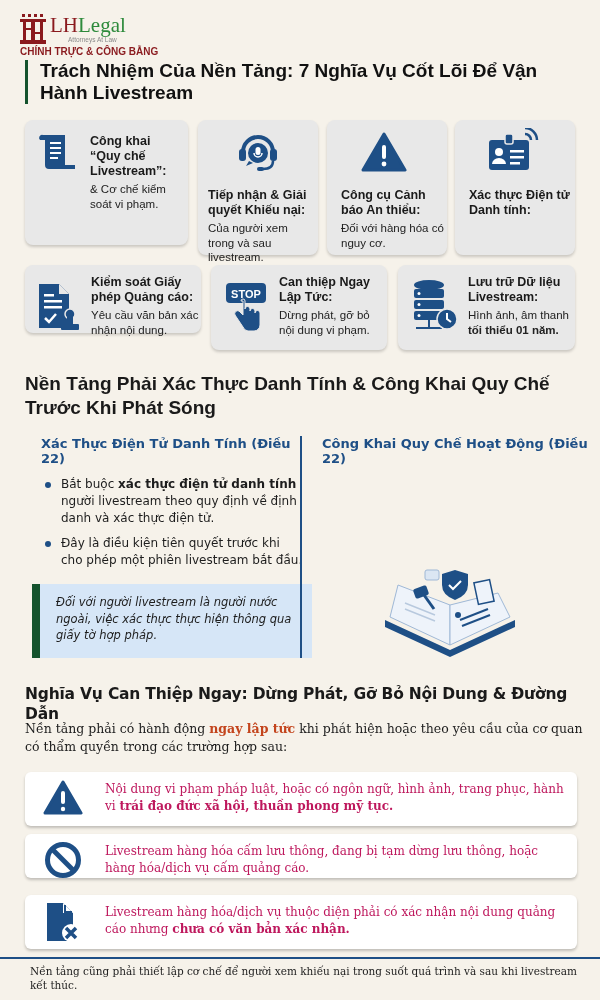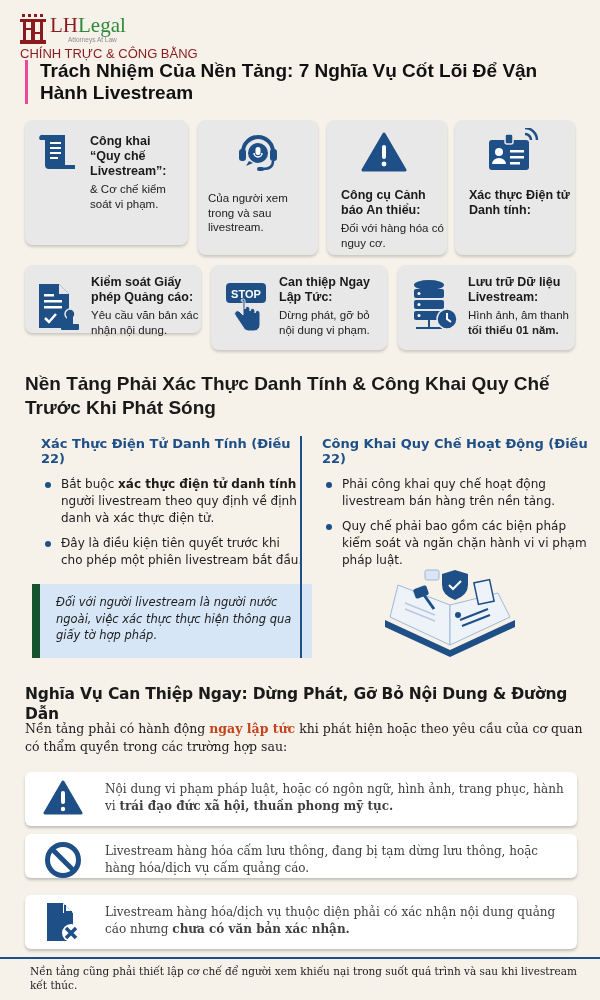--- a/index.html
+++ b/index.html
@@ -7,23 +7,23 @@
   body { background: #f6f2ea; font-family: "Liberation Sans", sans-serif; color: #1d1d1d; position: relative; }
   .abs { position: absolute; }
 
   
   .logo { left: 20px; top: 12px; width: 200px; height: 42px; }
   .logo-mark { position: absolute; left: 0; top: 2px; width: 26px; height: 30px; }
   .logo-name { position: absolute; left: 30px; top: 2px; font-family: "Liberation Serif", serif; font-size: 21px; line-height: 22px; }
   .logo-name .lh { color: #8a1a1e; }
   .logo-name .legal { color: #2d8a3b; }
   .logo-sub { position: absolute; left: 48px; top: 24px; font-size: 6.5px; color: #8a8a8a; }
-  .logo-slogan { position: absolute; left: 0; top: 34px; font-size: 13px; font-weight: normal; color: #8a1a1e; }
-
-  .title1 { left: 25px; top: 60px; width: 560px; border-left: 3px solid #ec4899; padding-left: 12px; font-size: 19px; font-weight: bold; line-height: 22px; color: #111; }
+  .logo-slogan { position: absolute; left: 0; top: 34px; font-size: 10px; font-weight: bold; color: #8a1a1e; }
+
+  .title1 { left: 25px; top: 60px; width: 560px; border-left: 3px solid #14532d; padding-left: 12px; font-size: 19px; font-weight: bold; line-height: 22px; color: #111; }
 
   .card { position: absolute; background: #e8e8e8; border-radius: 8px; box-shadow: 0 2px 3px rgba(0,0,0,0.18); }
   .card-title { font-size: 12.5px; font-weight: bold; line-height: 15px; color: #1a1a1a; }
   .card-desc { font-size: 11.5px; line-height: 14.5px; color: #222; margin-top: 3px; }
   .card-desc b { font-weight: bold; }
   .icon { position: absolute; }
 
   .h2 { left: 25px; top: 372px; width: 560px; font-size: 19px; font-weight: bold; line-height: 24px; color: #1a1a1a; }
 
   .col-title { font-family: "DejaVu Sans", sans-serif; font-size: 13px; font-weight: bold; color: #1e4f86; }
@@ -32,21 +32,21 @@
   ul.bul li::before { content: ""; position: absolute; left: 4px; top: 6px; width: 6px; height: 6px; border-radius: 50%; background: #1e4f86; }
   .vdiv { left: 300px; top: 436px; width: 2px; height: 222px; background: #1e4f86; }
 
   .quote { left: 32px; top: 584px; width: 280px; height: 74px; background: #d6e6f7; border-left: 8px solid #14532d; padding: 10px 10px 10px 16px; font-family: "DejaVu Sans", sans-serif; font-style: italic; font-size: 11.5px; line-height: 16.5px; color: #1d1d1d; }
 
   .h3 { left: 25px; top: 684px; width: 570px; font-family: "DejaVu Sans", sans-serif; font-size: 15.5px; font-weight: bold; line-height: 20px; color: #1a1a1a; letter-spacing: -0.2px; }
   .intro { left: 25px; top: 720px; width: 560px; font-family: "DejaVu Serif", serif; font-size: 12.5px; line-height: 18px; color: #1d1d1d; }
   .intro .hl { color: #c3441c; font-weight: bold; }
 
   .rcard { position: absolute; left: 25px; width: 552px; background: #fff; border-radius: 6px; box-shadow: 0 2px 3px rgba(0,0,0,0.22); }
-  .rtext { position: absolute; left: 80px; right: 10px; font-family: "DejaVu Serif", serif; font-size: 12px; line-height: 17px; color: #404040; }
+  .rtext { position: absolute; left: 80px; right: 10px; font-family: "DejaVu Serif", serif; font-size: 12px; line-height: 17px; color: #be185d; }
   .rtext b { font-weight: bold; }
 
   .hline { left: 0; top: 957px; width: 600px; height: 2px; background: #1e4f86; }
   .footer { left: 30px; top: 964px; width: 560px; font-family: "DejaVu Serif", serif; font-size: 10.5px; line-height: 14px; color: #1d1d1d; }
 </style>
 </head>
 <body>
 
 <div class="abs logo">
   <svg class="logo-mark" viewBox="0 0 26 30">
@@ -89,20 +89,21 @@
     <rect x="4" y="21" width="7" height="12" rx="3" fill="#1e4f86"></rect>
       <rect x="35" y="21" width="7" height="12" rx="3" fill="#1e4f86"></rect>
     <circle cx="23" cy="25" r="10" fill="#1e4f86"></circle>
       <path d="M14 33 l-3 5 l7 -3z" fill="#1e4f86"></path>
     <rect x="20.5" y="19" width="5" height="8" rx="2.5" fill="#fff"></rect>
       <path d="M19 25 a4 4 0 0 0 8 0" stroke="#fff" stroke-width="1.5" fill="none"></path>
     <path d="M38 33 q0 8 -10 8" stroke="#1e4f86" stroke-width="2.5" fill="none"></path>
       <rect x="22" y="39" width="7" height="4" rx="2" fill="#1e4f86"></rect>
   </svg>
   <div style="position:absolute;left:10px;top:68px;width:108px;">
+    <div class="card-title">Tiếp nhận &amp; Giải quyết Khiếu nại:</div>
     <div class="card-desc">Của người xem trong và sau livestream.</div>
   </div>
 </div>
 
 <div class="card" style="left:327px;top:120px;width:120px;height:135px;">
   <svg class="icon" style="left:34px;top:12px;width:46px;height:40px;" viewBox="0 0 46 40">
     <path d="M23 2 L44 38 H2 Z" fill="#1e4f86" stroke="#1e4f86" stroke-width="3" stroke-linejoin="round"></path>
     <rect x="21" y="13" width="4" height="14" rx="2" fill="#fff"></rect>
       <circle cx="23" cy="32" r="2.4" fill="#fff"></circle>
   </svg>
@@ -188,24 +189,20 @@
     <li>Đây là điều kiện tiên quyết trước khi cho phép một phiên livestream bắt đầu.</li>
   </ul>
 </div>
 
 <div class="abs quote">Đối với người livestream là người nước ngoài, việc xác thực thực hiện thông qua giấy tờ hợp pháp.</div>
 
 <div class="abs vdiv"></div>
 
 <div class="abs" style="left:322px;top:436px;width:270px;">
   <div class="col-title">Công Khai Quy Chế Hoạt Động (Điều 22)</div>
-  <ul class="bul" style="margin-top:10px;">
-    <li>Phải công khai quy chế hoạt động livestream bán hàng trên nền tảng.</li>
-    <li>Quy chế phải bao gồm các biện pháp kiểm soát và ngăn chặn hành vi vi phạm pháp luật.</li>
-  </ul>
 </div>
 
 <svg class="abs" style="left:380px;top:565px;width:140px;height:100px;" viewBox="0 0 140 100">
   <path d="M5 55 L70 85 L135 55 L135 62 L70 92 L5 62z" fill="#1e4f86"></path>
   <path d="M10 52 L70 80 L70 40 L18 20z" fill="#eef3fa" stroke="#9fb8d6" stroke-width="1"></path>
   <path d="M70 80 L130 52 L118 28 L70 40z" fill="#eef3fa" stroke="#9fb8d6" stroke-width="1"></path>
   <line x1="25" y1="38" x2="55" y2="50" stroke="#b8c9de" stroke-width="1.5"></line>
     <line x1="25" y1="44" x2="55" y2="56" stroke="#b8c9de" stroke-width="1.5"></line>
   <line x1="80" y1="55" x2="108" y2="44" stroke="#1e4f86" stroke-width="2"></line>
     <line x1="82" y1="61" x2="110" y2="50" stroke="#1e4f86" stroke-width="2"></line>

